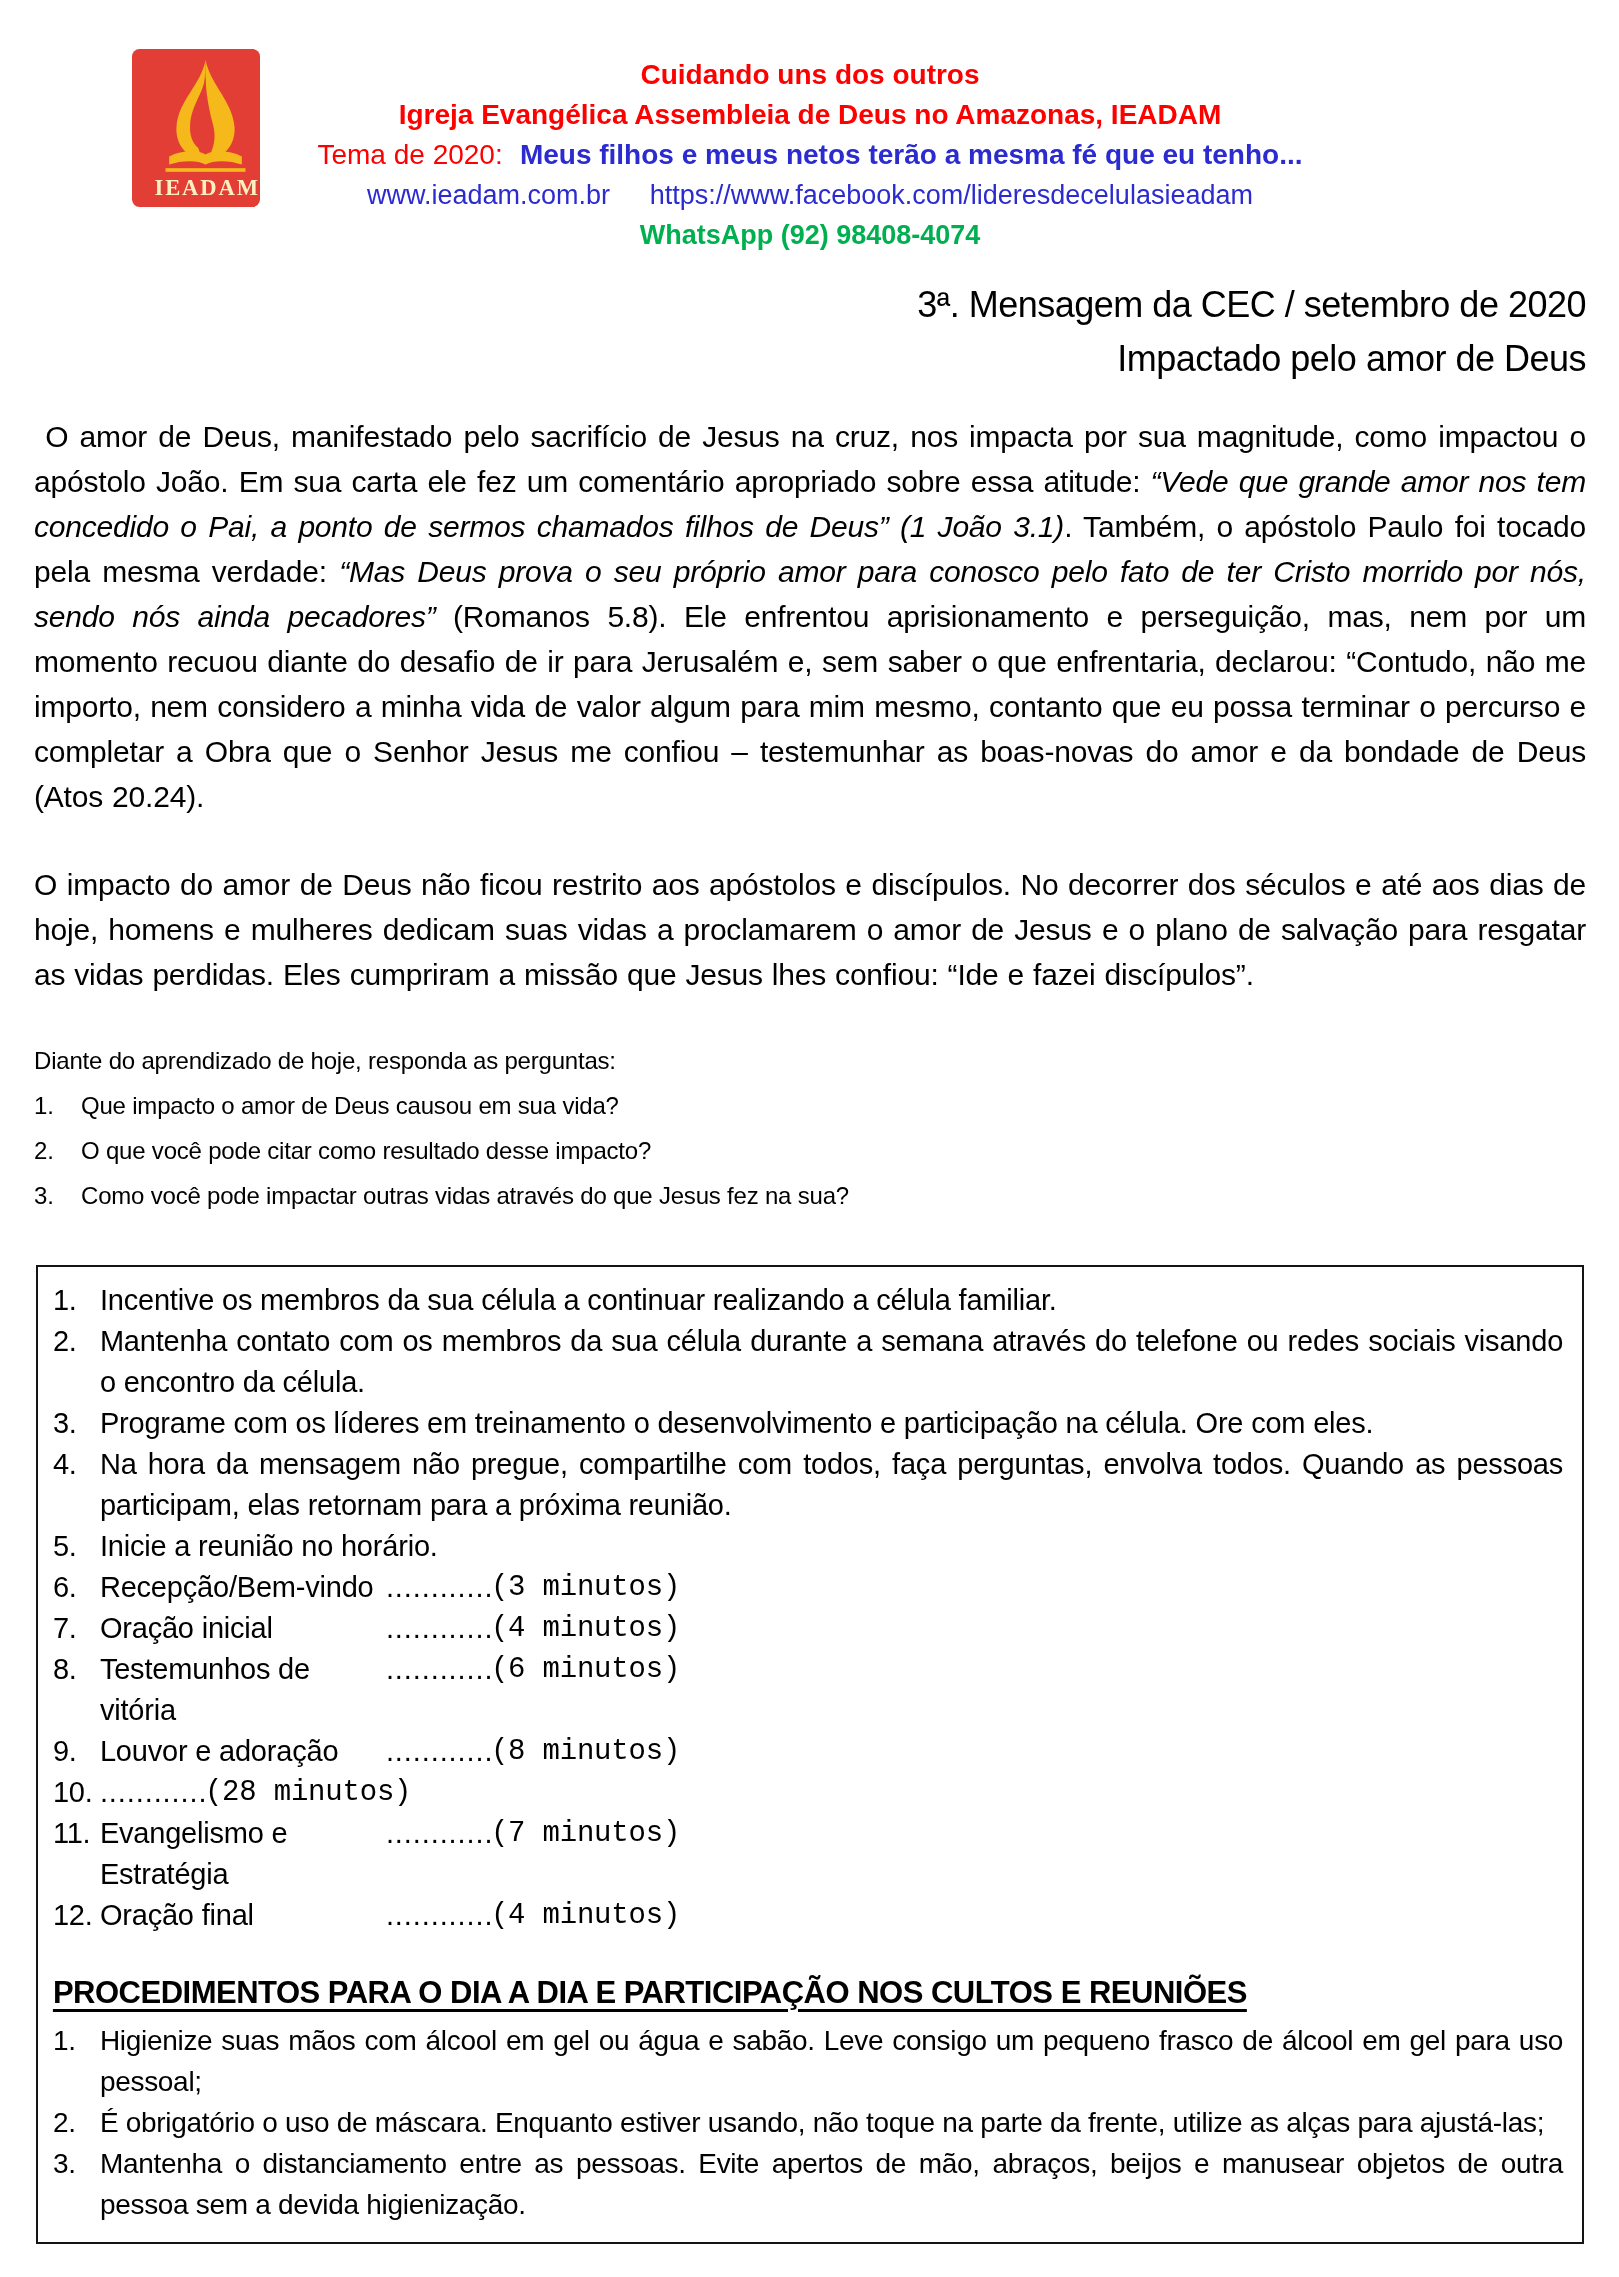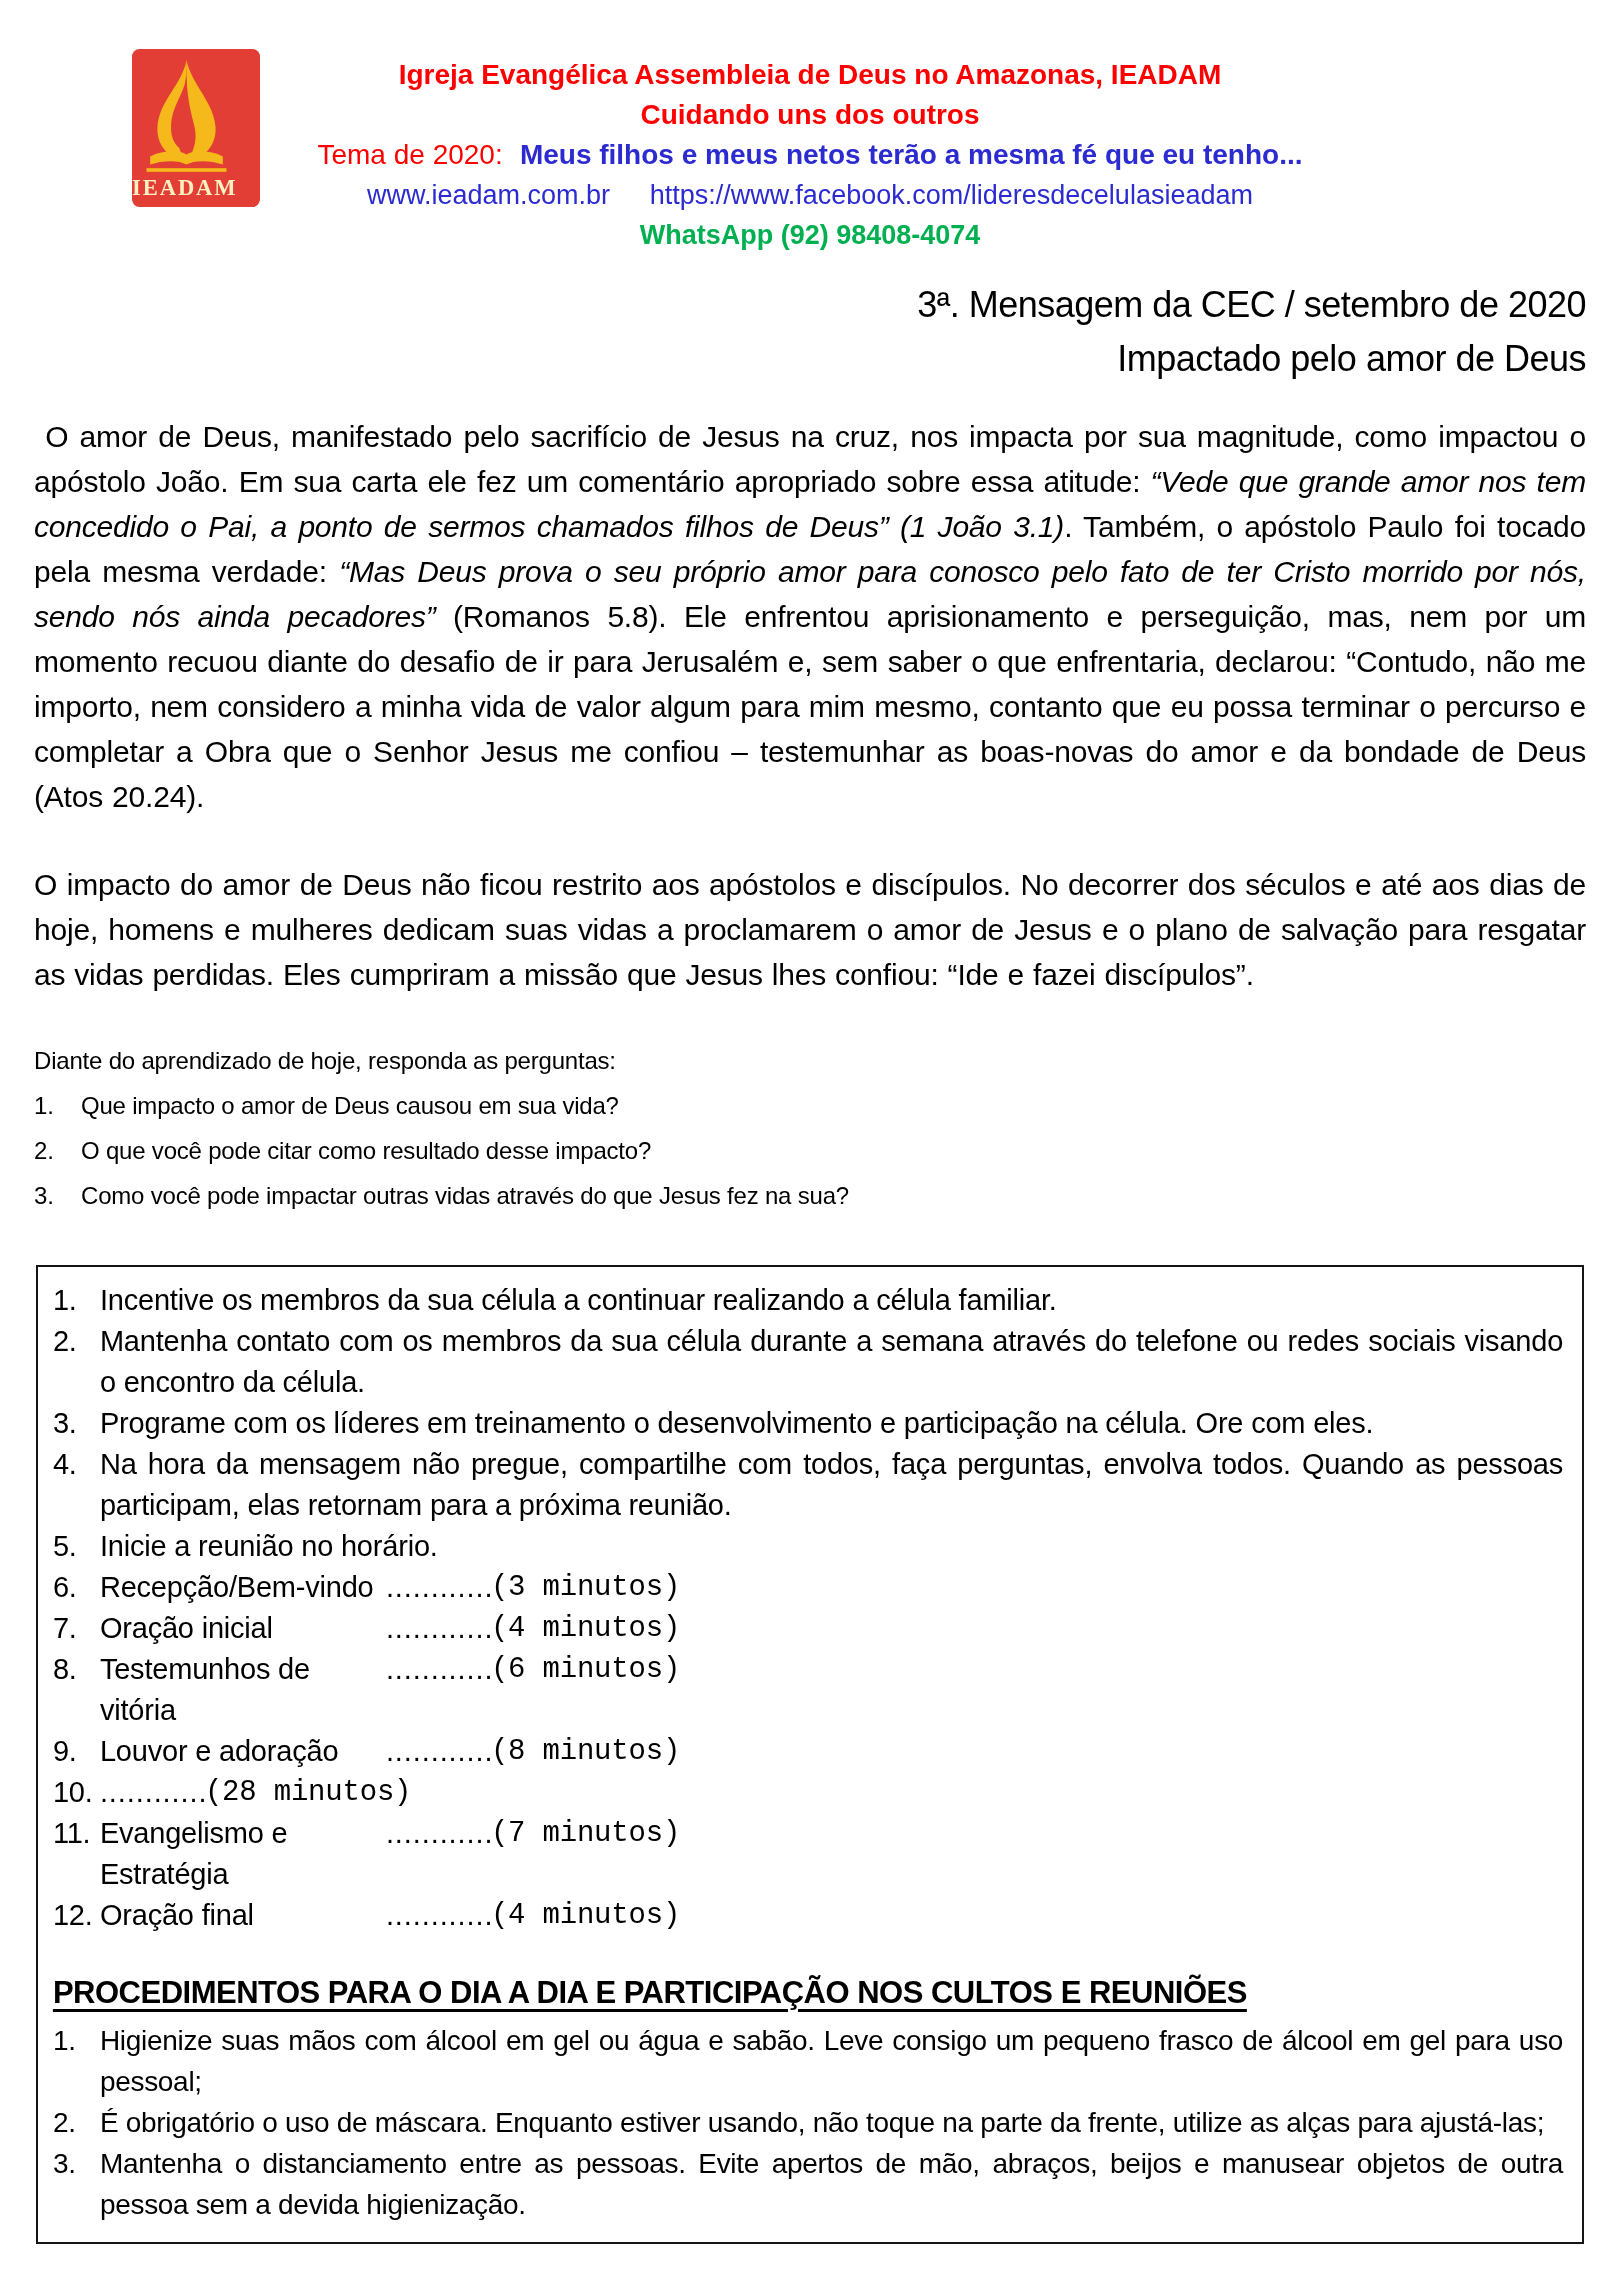--- a/index.html
+++ b/index.html
@@ -13,21 +13,21 @@
     font-family:"Liberation Sans","DejaVu Sans",sans-serif;
     color:var(--ink);
   }
   .page{width:1620px;height:2278px;position:relative;padding:0 34px;}
 
   
   .header{position:relative;padding-top:55px;min-height:217px;}
   .logo{
     position:absolute;left:98px;top:49px;width:128px;height:158px;
     background:var(--logo-red);border-radius:7.5px;
-    display:flex;flex-direction:column;align-items:flex-start;justify-content:flex-start;
+    display:flex;flex-direction:column;align-items:flex-end;justify-content:flex-start;
     padding-top:9.4px;
   }
   .logo svg{display:block;}
   .logo-caption{
     font-family:"Liberation Serif","DejaVu Serif",serif;
     font-weight:bold;color:#fdf0c0;font-size:22.6px;letter-spacing:1.9px;margin-top:1.9px;
   }
   .hline{text-align:center;font-size:28px;line-height:40px;font-weight:bold;color:var(--red);}
   .tema-line{text-align:center;font-size:28px;line-height:40px;}
   .tema-label{color:var(--red);font-weight:normal;text-align:right;}
@@ -83,22 +83,22 @@
     <div class="logo">
       <svg width="109" height="115" viewBox="0 0 120 126">
         <path d="M60 2 C55 30 30 46 28 76 C27 98 42 110 58 112 C50 98 48 86 51 72 C56 50 60 28 60 2 Z" fill="#f5b91c"></path>
         <path d="M60 2 C66 30 90 48 92 76 C93 98 78 110 62 112 C70 98 72 86 68 72 C62 50 59 28 60 2 Z" fill="#f5b91c"></path>
         <path d="M60 20 C57 40 44 52 43 74 C42 90 50 100 59 102 C55 90 54 80 56 68 C59 52 60 36 60 20 Z" fill="#e23e36"></path>
         <path d="M20 108 C34 101 52 101 60 106 C68 101 86 101 100 108 L100 117 C86 112 68 112 60 117 C52 112 34 112 20 117 Z" fill="#f5b91c"></path>
         <rect x="16" y="121" width="88" height="4" fill="#f5b91c"></rect>
       </svg>
       <div class="logo-caption">IEADAM</div>
     </div>
+    <div class="hline">Cuidando uns dos outros</div>
     <div class="hline">Igreja Evangélica Assembleia de Deus no Amazonas, IEADAM</div>
-    <div class="hline">Cuidando uns dos outros</div>
     <div class="tema-line">
       <span class="tema-label">Tema de 2020:</span>
       <span class="tema-value">Meus filhos e meus netos terão a mesma fé que eu tenho...</span>
     </div>
     <div class="links-line">
       <a>www.ieadam.com.br</a>
       <a class="link-gap">https://www.facebook.com/lideresdecelulasieadam</a>
     </div>
     <div class="whats-line">WhatsApp (92) 98408-4074</div>
   </div>

